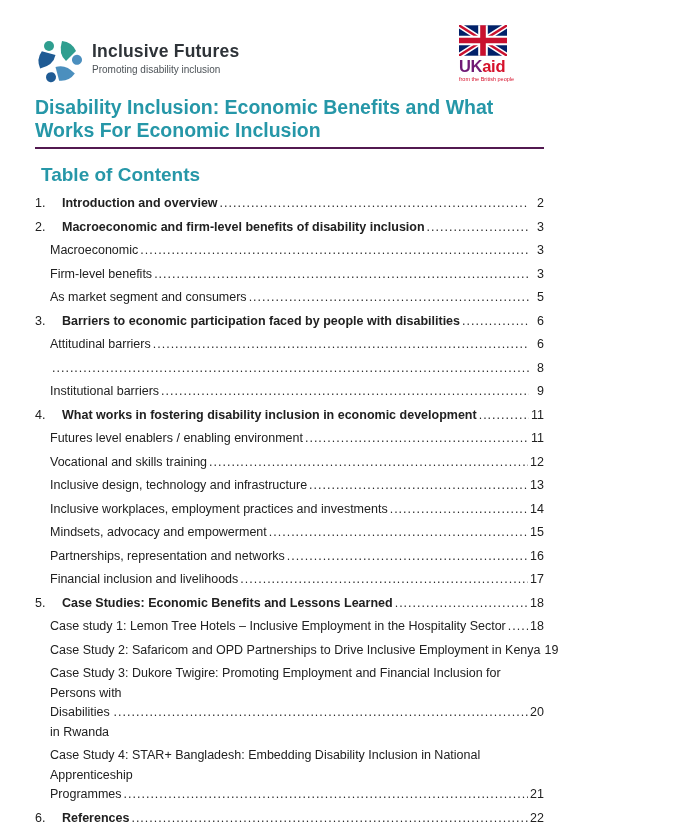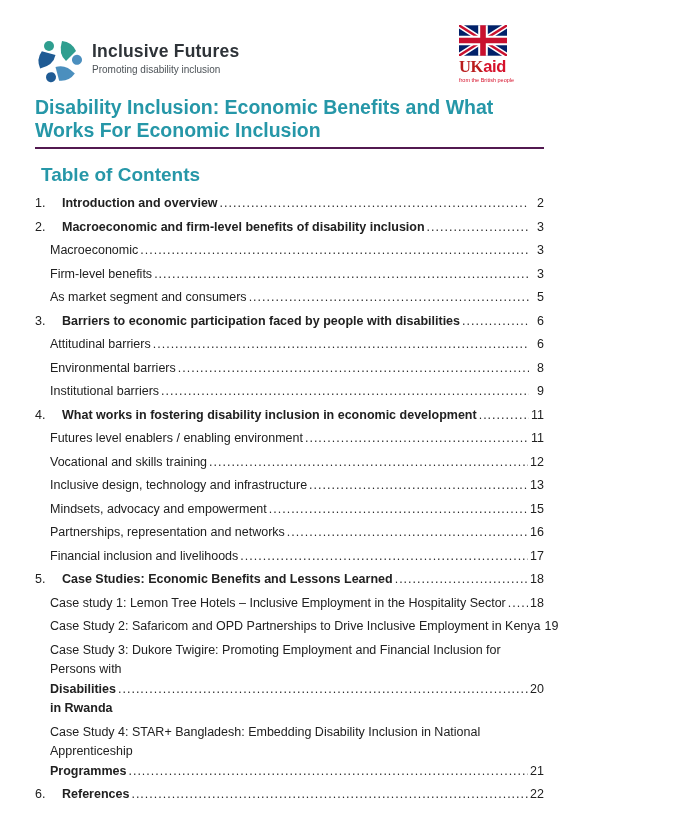--- a/index.html
+++ b/index.html
@@ -12,38 +12,38 @@
   .masthead { display:flex; justify-content:space-between; align-items:flex-start; height:62px; }
   .brand { display:flex; align-items:flex-start; gap:9px; margin-top:12px; }
   .brand-mark { width:48px; height:48px; flex:0 0 48px; }
   .brand-text { margin-top:5px; }
   .brand-title { font-size:17.5px; font-weight:bold; color:#2e3338; letter-spacing:0.2px; line-height:1.1; }
   .brand-tagline { font-size:10px; color:#4d5358; margin-top:3px; }
 
   .ukaid { width:56px; margin-right:29px; text-align:left; }
   .ukaid-flag { display:block; }
   .ukaid-word { font-size:16.5px; font-weight:bold; line-height:1.1; margin-top:1px; letter-spacing:-0.3px; }
-  .ukaid-word .uk { color:#b91c1c;font-family:Liberation Serif, serif; }
+  .ukaid-word .uk { color:#701a75; }
   .ukaid-word .aid { color:#D6112B; }
   .ukaid-tagline { font-size:5.5px; color:#D6112B; white-space:nowrap; margin-top:1px; }
 
   
   .doc-title { color:#2697A8; font-size:19.5px; font-weight:bold; line-height:23px; max-width:595px; margin-top:9px; }
   .title-rule { border:none; border-top:2px solid #521950; margin-top:5px; }
 
   
   .toc-heading { color:#2697A8; font-size:19px; font-weight:bold; margin:15px 0 8px 6px; }
 
   .toc { font-size:12.5px; line-height:19.5px; color:#212121; }
   .toc-row { display:flex; align-items:baseline; margin-bottom:4px; }
   .toc-row.indent, .toc-line1.indent { padding-left:15px; }
   .toc-num { flex:0 0 27px; width:27px; }
   .toc-label.bold { font-weight:bold; }
   .toc-label { white-space:nowrap; }
-  .toc-row.cont .toc-label { white-space:normal;font-weight:bold; }
+  .toc-row.cont .toc-label { white-space:normal; }
   .toc-line1 { margin-bottom:0; }
   .toc-leader { flex:1 1 auto; overflow:hidden; white-space:nowrap; margin:0 2px; color:#2a2a2a; }
   .toc-leader::after { content:"........................................................................................................................................................................................"; letter-spacing:1px; }
   .toc-page { flex:0 0 auto; min-width:13px; text-align:right; }
 </style>
 </head>
 <body>
 
 <div class="page">
 
@@ -120,21 +120,20 @@
         <span class="toc-label bold">Barriers to economic participation faced by people with disabilities</span>
         <span class="toc-leader"></span>
         <span class="toc-page">6</span>
       </div>
       <div class="toc-row indent">
         <span class="toc-label">Attitudinal barriers</span>
         <span class="toc-leader"></span>
         <span class="toc-page">6</span>
       </div>
       <div class="toc-row indent">
-        <span class="toc-label">Environmental barriers</span>
         <span class="toc-leader"></span>
         <span class="toc-page">8</span>
       </div>
       <div class="toc-row indent">
         <span class="toc-label">Institutional barriers</span>
         <span class="toc-leader"></span>
         <span class="toc-page">9</span>
       </div>
       <div class="toc-row">
         <span class="toc-num">4.</span>
@@ -149,20 +148,25 @@
       </div>
       <div class="toc-row indent">
         <span class="toc-label">Vocational and skills training</span>
         <span class="toc-leader"></span>
         <span class="toc-page">12</span>
       </div>
       <div class="toc-row indent">
         <span class="toc-label">Inclusive design, technology and infrastructure</span>
         <span class="toc-leader"></span>
         <span class="toc-page">13</span>
+      </div>
+      <div class="toc-row indent">
+        <span class="toc-label">Inclusive workplaces, employment practices and investments</span>
+        <span class="toc-leader"></span>
+        <span class="toc-page">14</span>
       </div>
       <div class="toc-row indent">
         <span class="toc-label">Mindsets, advocacy and empowerment</span>
         <span class="toc-leader"></span>
         <span class="toc-page">15</span>
       </div>
       <div class="toc-row indent">
         <span class="toc-label">Partnerships, representation and networks</span>
         <span class="toc-leader"></span>
         <span class="toc-page">16</span>

